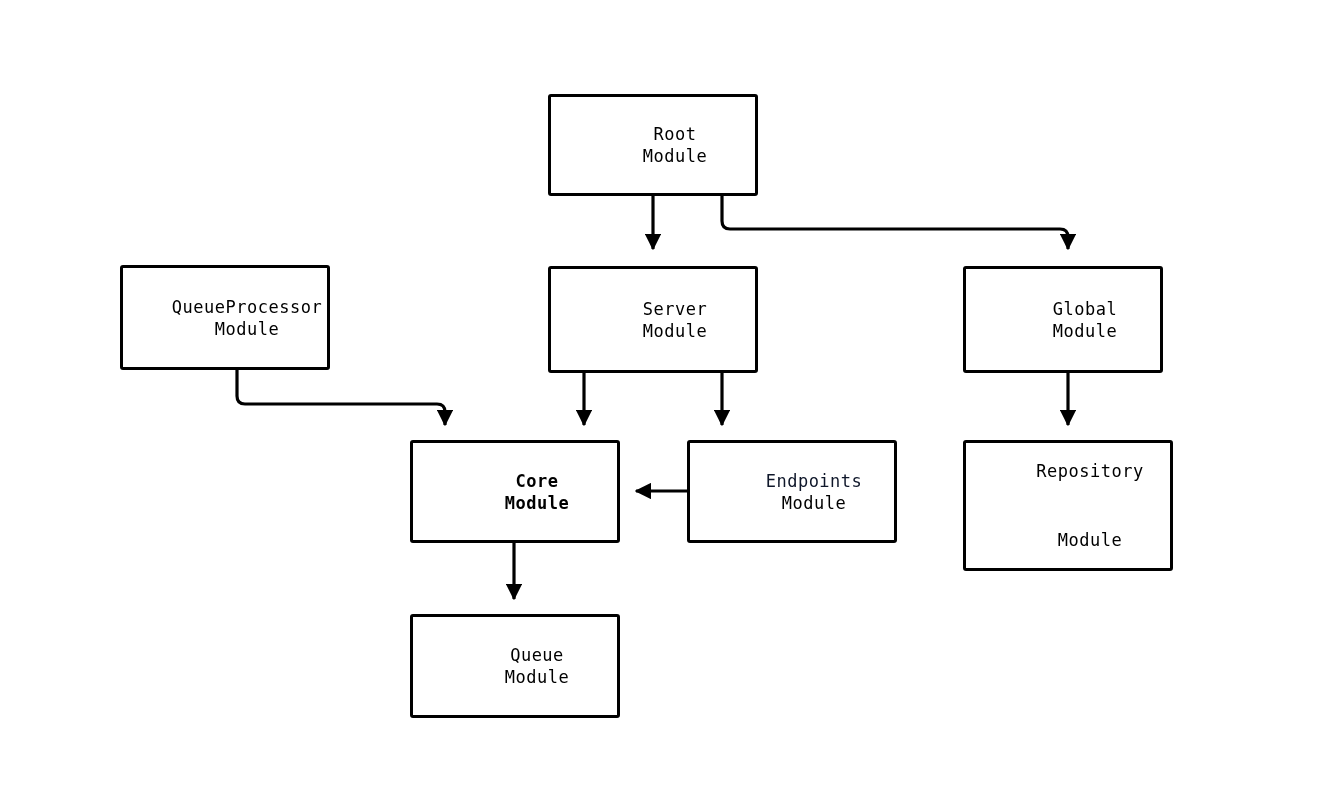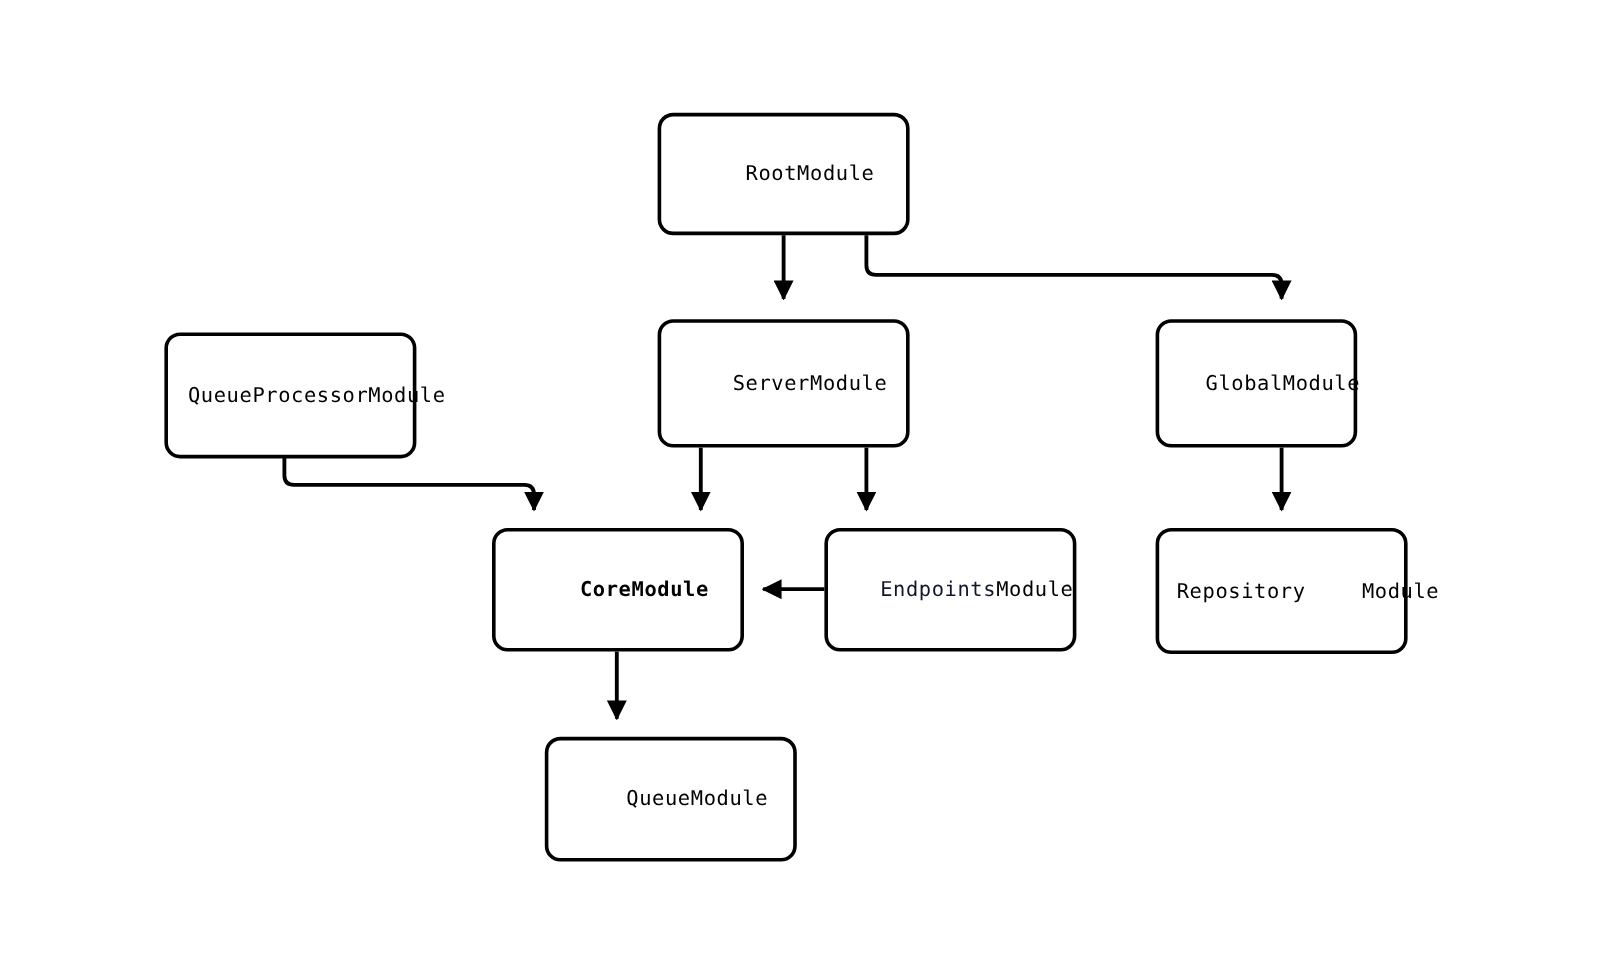--- a/index.html
+++ b/index.html
@@ -23,23 +23,23 @@
     left: 0;
     top: 0;
     width: 1337px;
     height: 809px;
   }
   .node {
     position: absolute;
     box-sizing: border-box;
     background: #ffffff;
     border: 3px solid #000000;
-    border-radius: 13px;
+    border-radius: 3px;
     display: flex;
-    flex-direction: row;
+    flex-direction: column;
     align-items: center;
     justify-content: center;
     z-index: 2;
     padding-left: 44px;
   }
   .node-line {
     color: #000000;
     font-family: "DejaVu Sans Mono", "Liberation Mono", monospace;
     font-size: 17px;
     line-height: 22px;
@@ -75,48 +75,48 @@
     <path d="M 1068 373 L 1068 425" fill="none" stroke="#000000" stroke-width="3.2" marker-end="url(#arrowhead)"></path>
 
     <path d="M 514 543 L 514 599" fill="none" stroke="#000000" stroke-width="3.2" marker-end="url(#arrowhead)"></path>
   </svg>
 
   <div class="node" id="node-root" style="left: 548px; top: 94px; width: 210px; height: 102px; background: rgb(255, 255, 255); border-color: rgb(0, 0, 0);">
     <span class="node-line" style="color: rgb(0, 0, 0);">Root</span>
     <span class="node-line" style="color: rgb(0, 0, 0);">Module</span>
   </div>
 
-  <div class="node" id="node-queueprocessor" style="left: 137px; top: 265px; width: 210px; height: 105px; background: rgb(255, 255, 255); border-color: rgb(0, 0, 0); margin-top: 12px;">
+  <div class="node" id="node-queueprocessor" style="left: 120px; top: 265px; width: 210px; height: 105px; background: rgb(255, 255, 255); border-color: rgb(0, 0, 0);">
     <span class="node-line" style="color: rgb(0, 0, 0);">QueueProcessor</span>
     <span class="node-line" style="color: rgb(0, 0, 0);">Module</span>
   </div>
 
   <div class="node" id="node-server" style="left: 548px; top: 266px; width: 210px; height: 107px; background: rgb(255, 255, 255); border-color: rgb(0, 0, 0); justify-content: center;">
     <span class="node-line" style="color: rgb(0, 0, 0);">Server</span>
     <span class="node-line" style="color: rgb(0, 0, 0);">Module</span>
   </div>
 
-  <div class="node" id="node-global" style="left: 963px; top: 266px; width: 168px; height: 107px; background: rgb(255, 255, 255); border-color: rgb(0, 0, 0);">
+  <div class="node" id="node-global" style="left: 963px; top: 266px; width: 200px; height: 107px; background: rgb(255, 255, 255); border-color: rgb(0, 0, 0);">
     <span class="node-line" style="color: rgb(0, 0, 0);">Global</span>
     <span class="node-line" style="color: rgb(0, 0, 0);">Module</span>
   </div>
 
   <div class="node" id="node-core" style="left: 410px; top: 440px; width: 210px; height: 103px; background: rgb(255, 255, 255); border-color: rgb(0, 0, 0); font-weight: bold;">
     <span class="node-line" style="color: rgb(0, 0, 0);">Core</span>
     <span class="node-line" style="color: rgb(0, 0, 0);">Module</span>
   </div>
 
   <div class="node" id="node-endpoints" style="left: 687px; top: 440px; width: 210px; height: 103px; background: rgb(255, 255, 255); border-color: rgb(0, 0, 0);">
     <span class="node-line" style="color: #0f172a;">Endpoints</span>
     <span class="node-line" style="color: rgb(0, 0, 0);">Module</span>
   </div>
 
-  <div class="node" id="node-repository" style="left: 963px; top: 440px; width: 210px; height: 105px; background: rgb(255, 255, 255); border-color: rgb(0, 0, 0); gap: 47px;">
+  <div class="node" id="node-repository" style="left: 963px; top: 440px; width: 210px; height: 131px; background: rgb(255, 255, 255); border-color: rgb(0, 0, 0); gap: 47px;">
     <span class="node-line" style="color: rgb(0, 0, 0);">Repository</span>
     <span class="node-line" style="color: rgb(0, 0, 0);">Module</span>
   </div>
 
-  <div class="node" id="node-queue" style="left: 410px; top: 614px; width: 210px; height: 104px; background: rgb(255, 255, 255); border-color: rgb(0, 0, 0); margin-left: 44px;">
+  <div class="node" id="node-queue" style="left: 410px; top: 614px; width: 210px; height: 104px; background: rgb(255, 255, 255); border-color: rgb(0, 0, 0);">
     <span class="node-line" style="color: rgb(0, 0, 0);">Queue</span>
     <span class="node-line" style="color: rgb(0, 0, 0);">Module</span>
   </div>
 
 </div>
 
 </body></html>

